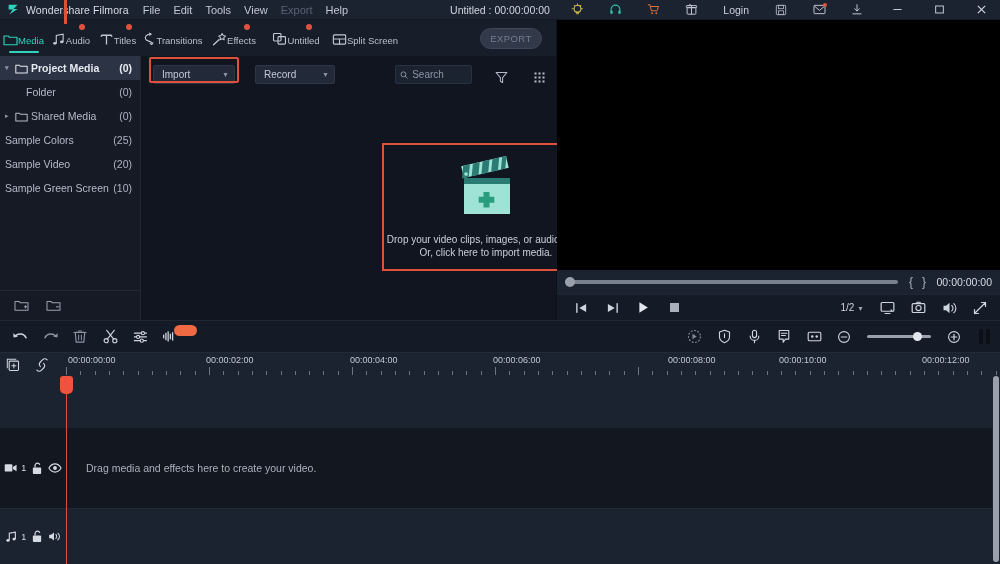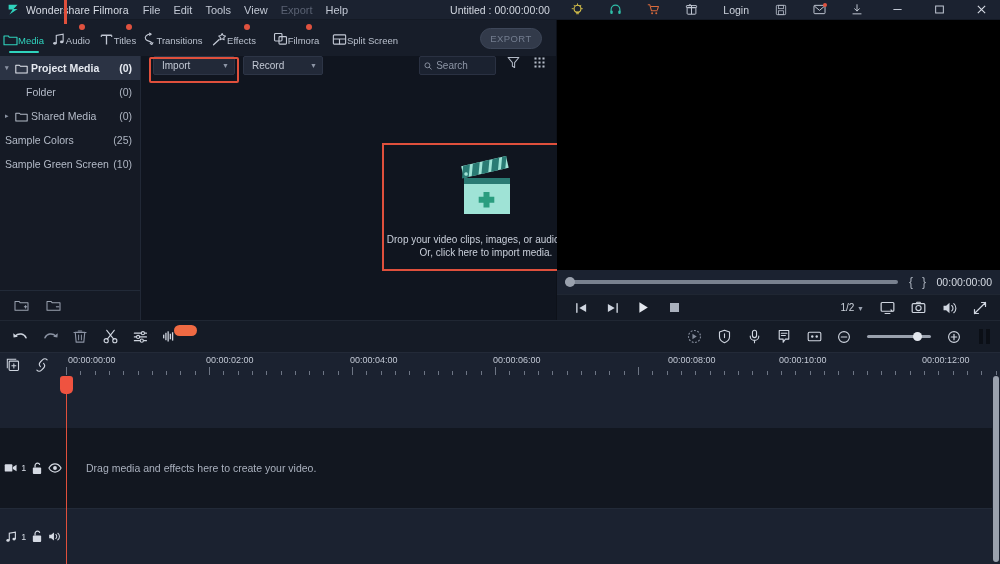--- a/index.html
+++ b/index.html
@@ -113,21 +113,21 @@
     position: absolute; left: 140px; top: 183px; width: 8px; height: 12px;
     display: flex; align-items: center; justify-content: center;
   }
 
   
   .mediapanel {
     position: absolute; left: 140px; top: 56px; width: 416px; height: 264px;
     background: #10151f; border-left: 1px solid #212836;
   }
   .media-toolbar {
-    height: 28px; display: flex; align-items: flex-start; padding: 0 8px 0 12px; gap: 8px;
+    height: 28px; display: flex; align-items: flex-end; padding: 0 8px 0 12px; gap: 20px;
     position: relative;
   }
   .dd {
     height: 19px; background: #222938; border: 1px solid #2d3546; border-radius: 2px;
     display: flex; align-items: center; justify-content: space-between;
     font-size: 10px; color: #c3c9d5; padding: 0 5px 0 8px;
   }
   .dd.import { width: 82px; }
   .dd.record { width: 80px; }
   .dd .arrow { font-size: 7px; color: #8d95a5; margin-left: 4px; }
@@ -428,21 +428,21 @@
     </div>
 
     <div class="tab wide">
       <span class="dot"></span>
       <div class="tab-icon">
         <svg width="15" height="14" viewBox="0 0 16 15">
           <rect x="1.6" y="1.6" width="8" height="8" rx="1" fill="none" stroke="#c2c8d4" stroke-width="1.2"></rect>
           <rect x="6.4" y="5" width="8" height="8" rx="1" fill="none" stroke="#c2c8d4" stroke-width="1.2"></rect>
         </svg>
       </div>
-      <div class="tab-label">Filmora</div>
+      <div class="tab-label">Untitled</div>
     </div>
 
     <div class="tab widest">
       <div class="tab-icon">
         <svg width="15" height="13" viewBox="0 0 16 14">
           <rect x="1.4" y="2" width="13.2" height="10" rx="1" fill="none" stroke="#c2c8d4" stroke-width="1.2"></rect>
           <path d="M1.4 6.4h13.2M8 6.4V12" stroke="#c2c8d4" stroke-width="1.2"></path>
         </svg>
       </div>
       <div class="tab-label">Split Screen</div>
@@ -480,20 +480,24 @@
       </span>
       <span class="s-label">Shared Media</span>
       <span class="s-count">(0)</span>
     </div>
 
     <div class="side-row flat">
       <span class="s-label">Sample Colors</span>
       <span class="s-count">(25)</span>
     </div>
 
+    <div class="side-row flat">
+      <span class="s-label">Sample Video</span>
+      <span class="s-count">(20)</span>
+    </div>
 
     <div class="side-row flat">
       <span class="s-label">Sample Green Screen</span>
       <span class="s-count">(10)</span>
     </div>
 
     <div class="side-foot">
       <span>
         <svg width="15" height="13" viewBox="0 0 16 14">
           <path d="M1 2.8h4.6l1.1 1.3H15v8.1H1z" fill="none" stroke="#9aa2b0" stroke-width="1.1" stroke-linejoin="round"></path>

